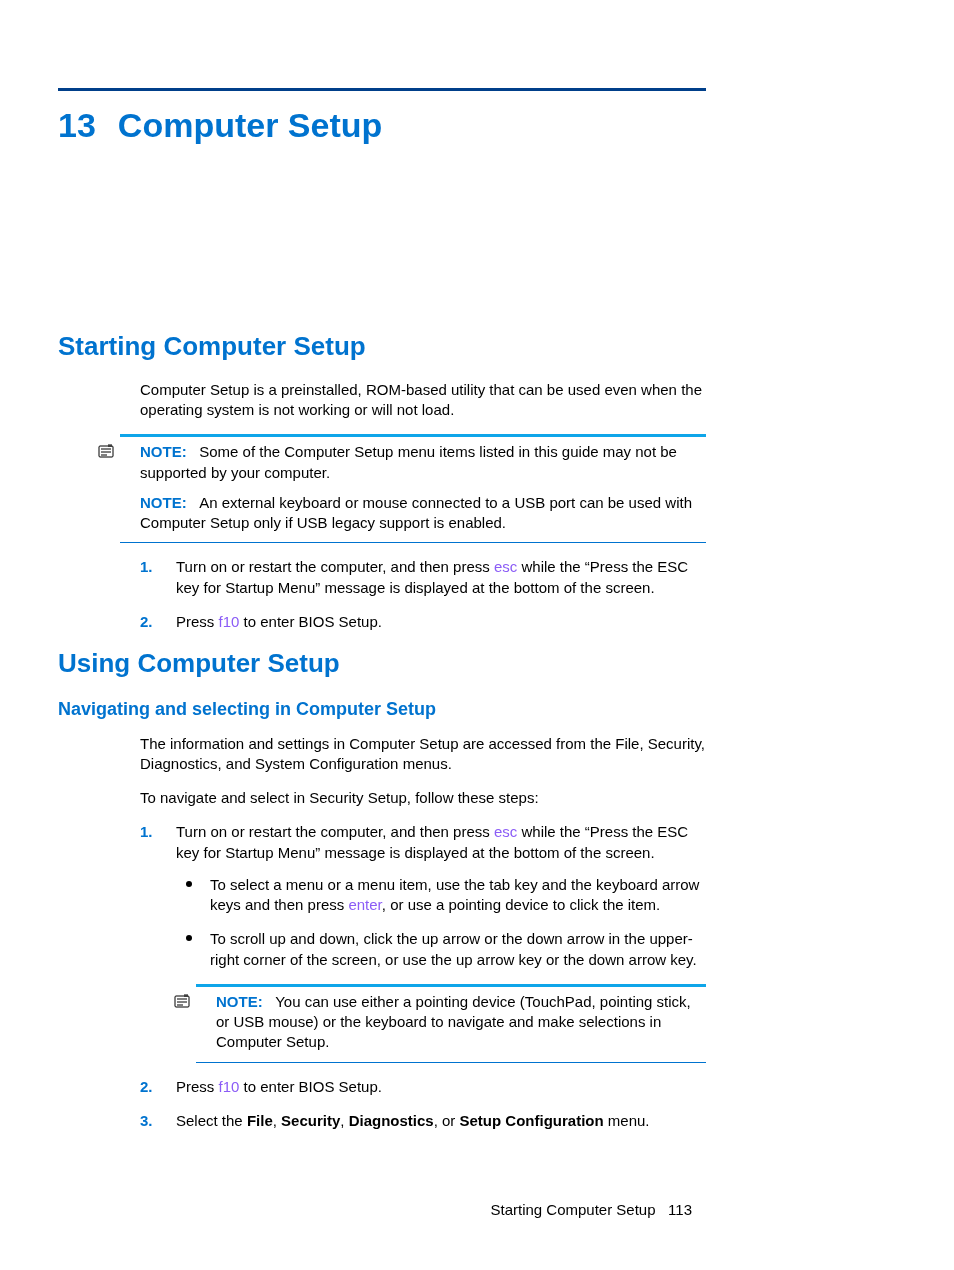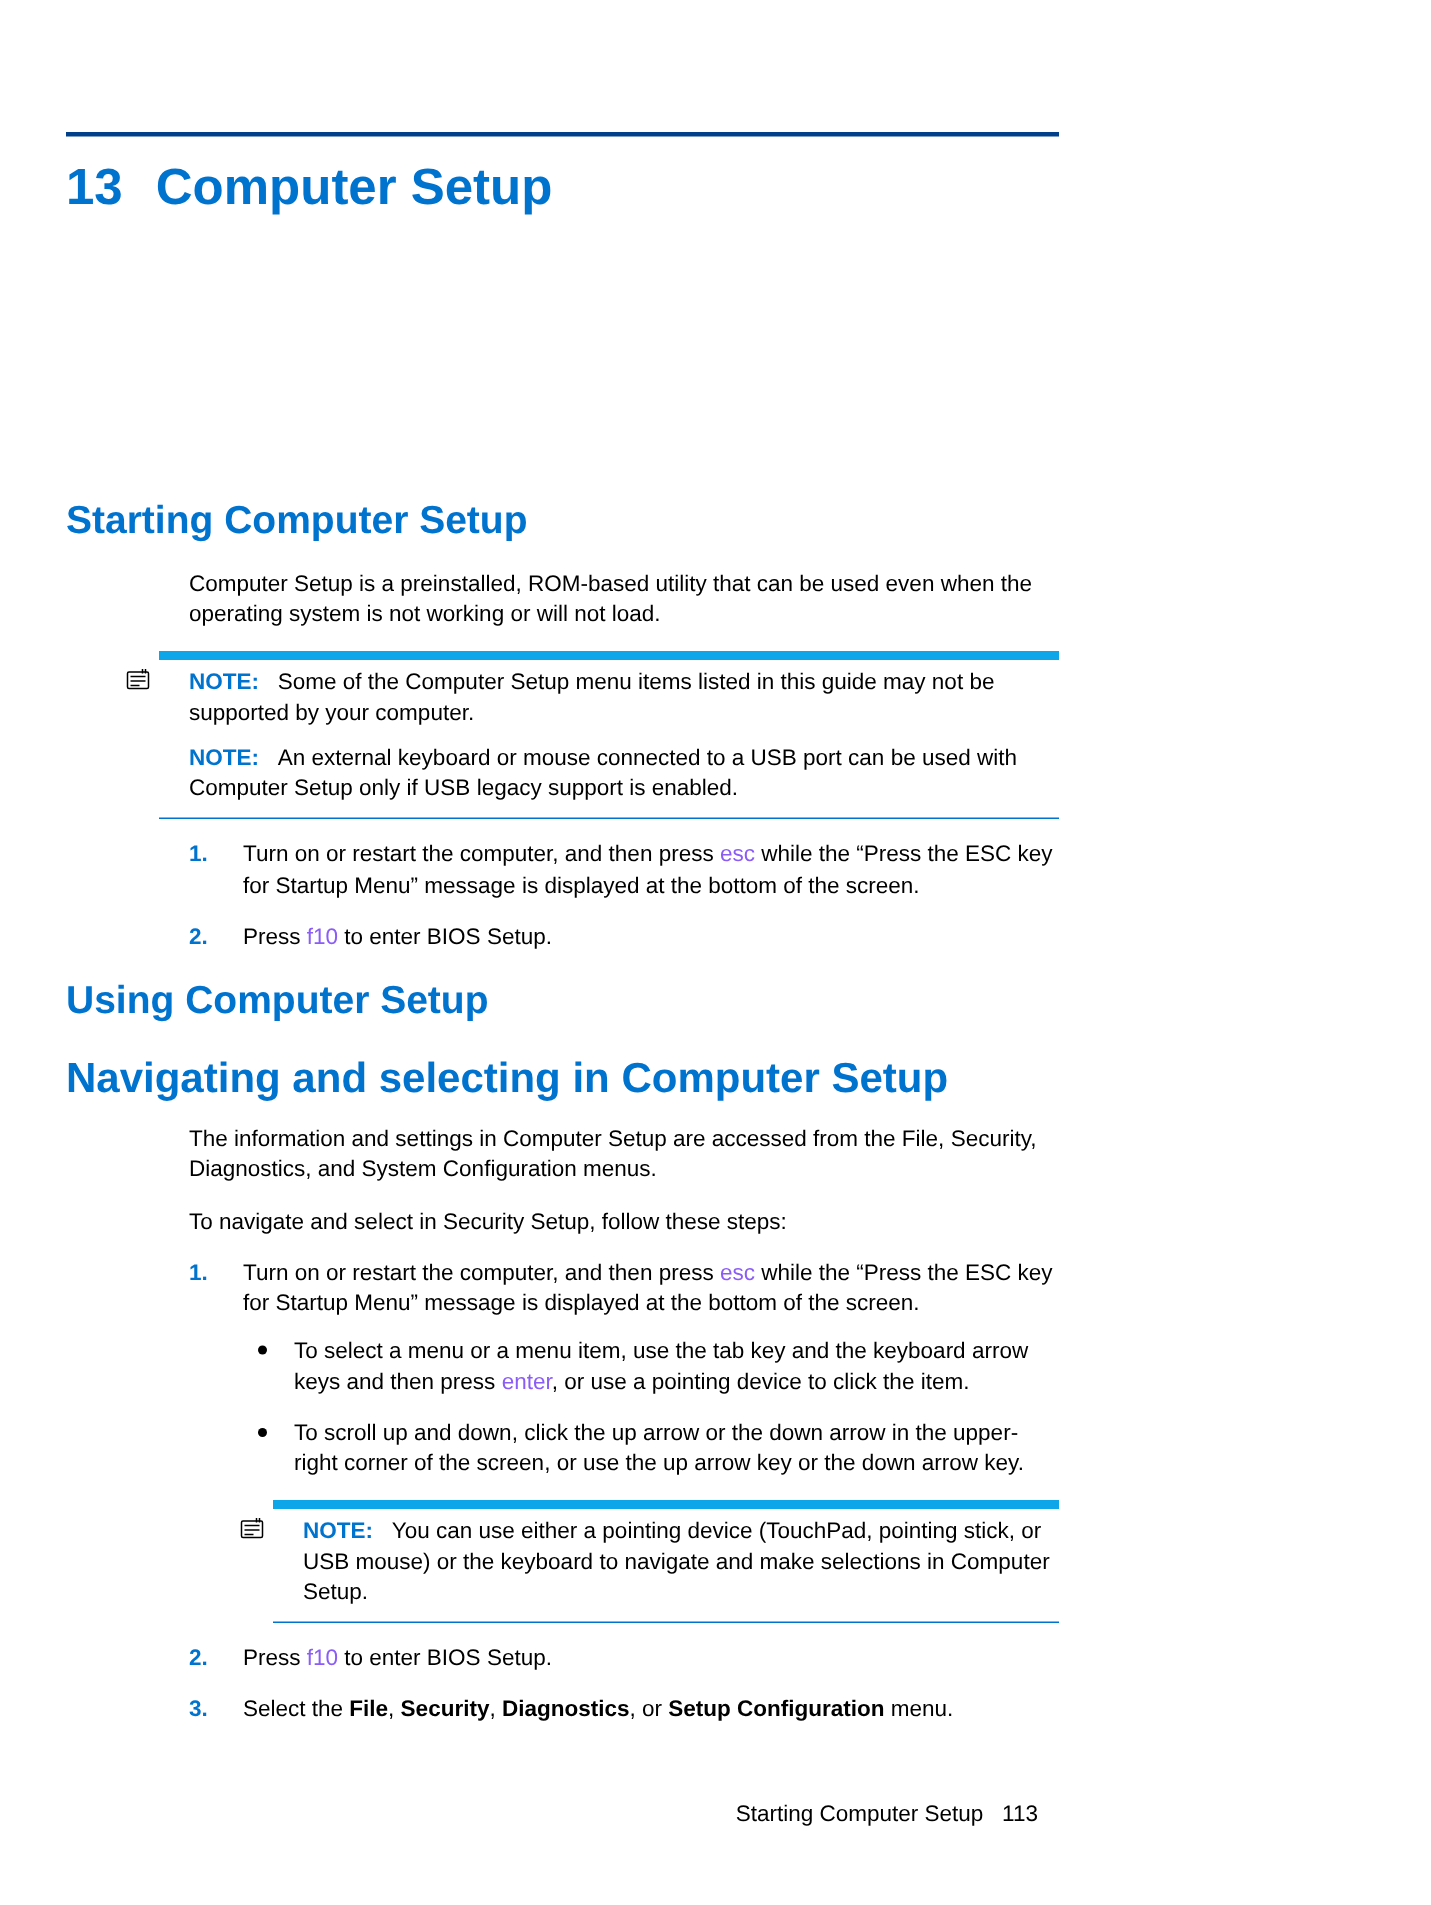--- a/index.html
+++ b/index.html
@@ -7,53 +7,53 @@
     margin: 0;
     background: #fff;
     color: #000;
     font-size: 15px;
     line-height: 1.35;
   }
   .page {
     width: 790px;
     min-height: 1270px;
     box-sizing: border-box;
-    padding: 88px 84px 50px 44px;
+    padding: 88px 84px 50px 58px;
     position: relative;
   }
   .rule {
     border-top: 3px solid #003f8a;
     margin-bottom: 12px;
   }
   h1.chapter {
     font-size: 34px;
     font-weight: bold;
     color: #0073cf;
     margin: 0 0 180px 0;
   }
   h1.chapter .num { margin-right: 22px; }
   h2.section {
     font-size: 26px;
     font-weight: bold;
     color: #0073cf;
     margin: 0 0 16px 0;
   }
   h3.subsection {
-    font-size: 28px;
+    font-size: 18px;
     font-weight: bold;
     color: #0073cf;
     margin: 10px 0 12px 0;
   }
   .body-block {
     margin-left: 82px;
   }
   p { margin: 12px 0 14px 0; }
   .note-box {
     margin-left: 62px;
-    border-top: 6px solid #0ea5e9;
+    border-top: 3px solid #0ea5e9;
     border-bottom: 1px solid #0073cf;
     padding: 5px 0 5px 0;
     margin-bottom: 14px;
     position: relative;
   }
   .note-box .icon {
     position: absolute;
     left: -22px;
     top: 6px;
   }

